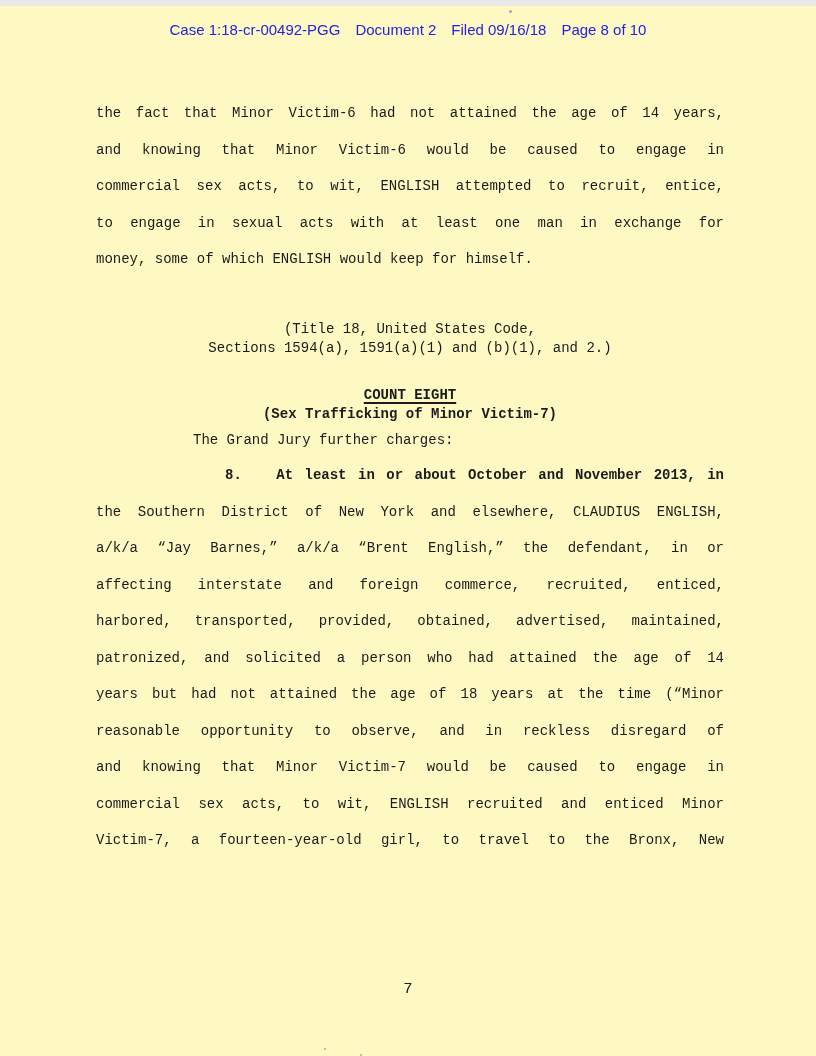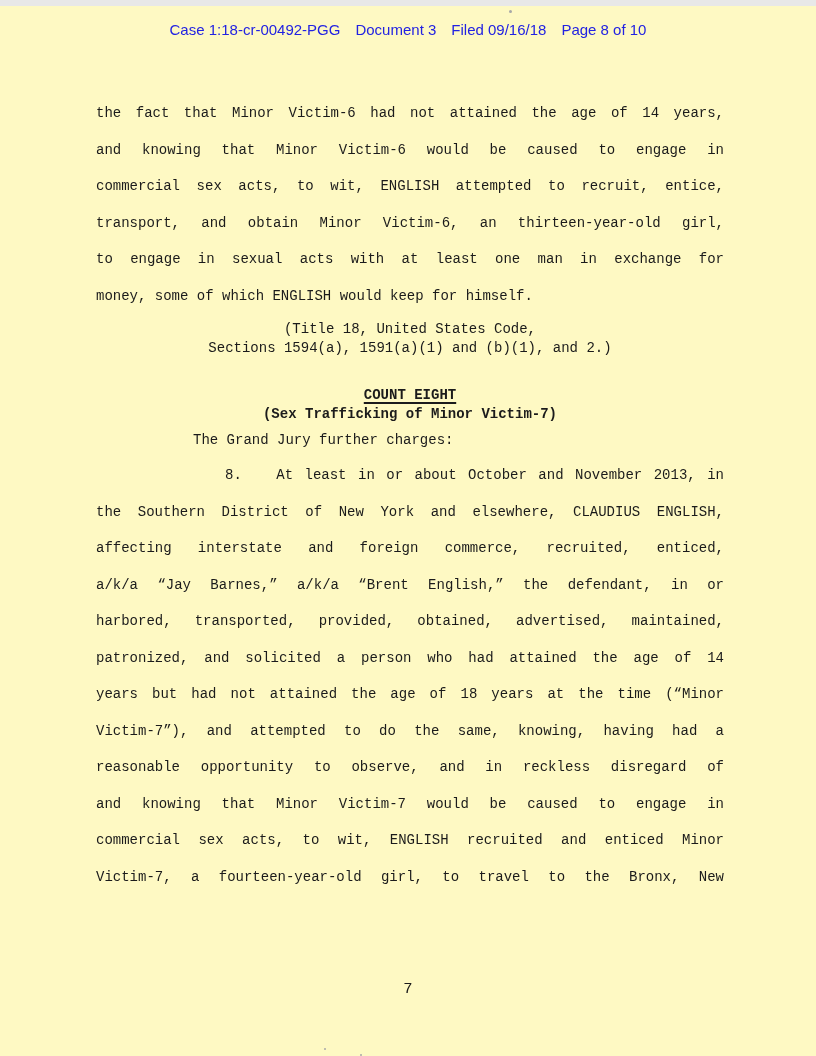--- a/index.html
+++ b/index.html
@@ -38,21 +38,21 @@
   .jl {
     text-align: justify;
     text-align-last: justify;
     white-space: pre-wrap;
   }
   .jl.last {
     text-align: left;
     text-align-last: left;
   }
   .indent-intro { text-indent: 97px; }
-  .indent-num { text-indent: 129px; }
+  .indent-num { text-indent: 129px; font-weight: bold; }
   .count-title {
     font-weight: bold;
     text-decoration: underline;
     text-underline-offset: 3px;
     text-decoration-thickness: 1.5px;
   }
   .count-sub { font-weight: bold; }
   .pagenum-wrap {
     position: absolute;
     left: 0;
@@ -71,30 +71,29 @@
   .speck.s2 { left: 324px; top: 1042px; width: 2px; height: 2px; }
   .speck.s3 { left: 360px; top: 1048px; width: 2px; height: 2px; }
 </style>
 </head>
 <body>
 
 <div class="page">
 
   <div class="header">
     <span>Case 1:18-cr-00492-PGG</span>
-    <span>Document 3</span>
+    <span>Document 2</span>
     <span>Filed 09/16/18</span>
     <span>Page 8 of 10</span>
   </div>
 
   <div class="block double" style="top: 89px;">
     <div class="jl">the fact that Minor Victim-6 had not attained the age of 14 years,</div>
     <div class="jl">and knowing that Minor Victim-6 would be caused to engage in</div>
     <div class="jl">commercial sex acts, to wit, ENGLISH attempted to recruit, entice,</div>
-    <div class="jl">transport, and obtain Minor Victim-6, an thirteen-year-old girl,</div>
     <div class="jl">to engage in sexual acts with at least one man in exchange for</div>
     <div class="jl last">money, some of which ENGLISH would keep for himself.</div>
   </div>
 
   <div class="block single centered" style="top: 314px;">
     <div>(Title 18, United States Code,</div>
     <div>Sections 1594(a), 1591(a)(1) and (b)(1), and 2.)</div>
   </div>
 
   <div class="block single centered" style="top: 380px;">
@@ -102,26 +101,25 @@
     <div class="count-sub">(Sex Trafficking of Minor Victim-7)</div>
   </div>
 
   <div class="block double indent-intro" style="top: 416px;">
     <div>The Grand Jury further charges:</div>
   </div>
 
   <div class="block double" style="top: 451px;">
     <div class="jl indent-num">8.   At least in or about October and November 2013, in</div>
     <div class="jl">the Southern District of New York and elsewhere, CLAUDIUS ENGLISH,</div>
+    <div class="jl">a/k/a “Jay Barnes,” a/k/a “Brent English,” the defendant, in or</div>
     <div class="jl">affecting interstate and foreign commerce, recruited, enticed,</div>
-    <div class="jl">a/k/a “Jay Barnes,” a/k/a “Brent English,” the defendant, in or</div>
     <div class="jl">harbored, transported, provided, obtained, advertised, maintained,</div>
     <div class="jl">patronized, and solicited a person who had attained the age of 14</div>
     <div class="jl">years but had not attained the age of 18 years at the time (“Minor</div>
-    <div class="jl">Victim-7”), and attempted to do the same, knowing, having had a</div>
     <div class="jl">reasonable opportunity to observe, and in reckless disregard of</div>
     <div class="jl">and knowing that Minor Victim-7 would be caused to engage in</div>
     <div class="jl">commercial sex acts, to wit, ENGLISH recruited and enticed Minor</div>
     <div class="jl">Victim-7, a fourteen-year-old girl, to travel to the Bronx, New</div>
   </div>
 
   <div class="pagenum-wrap">
     <span>7</span>
   </div>
 

